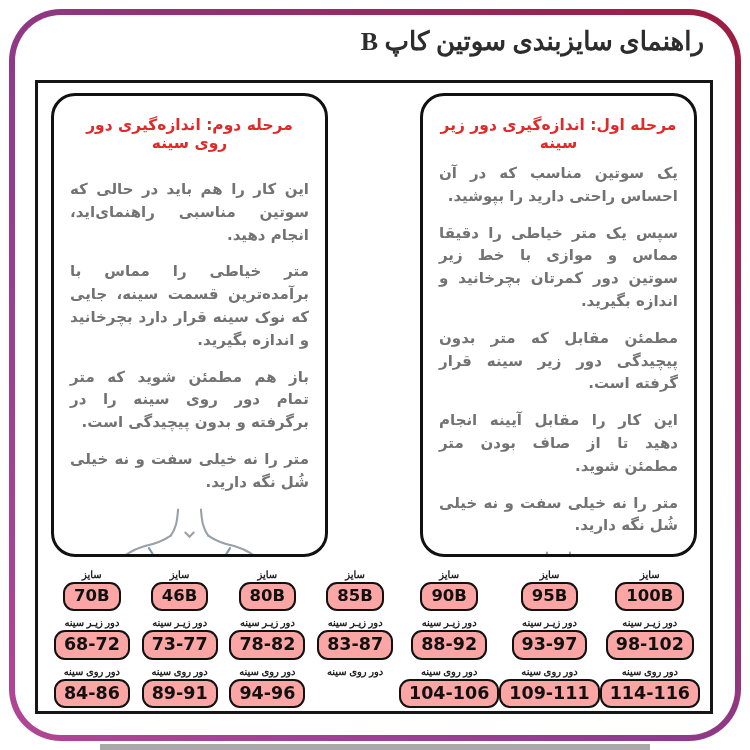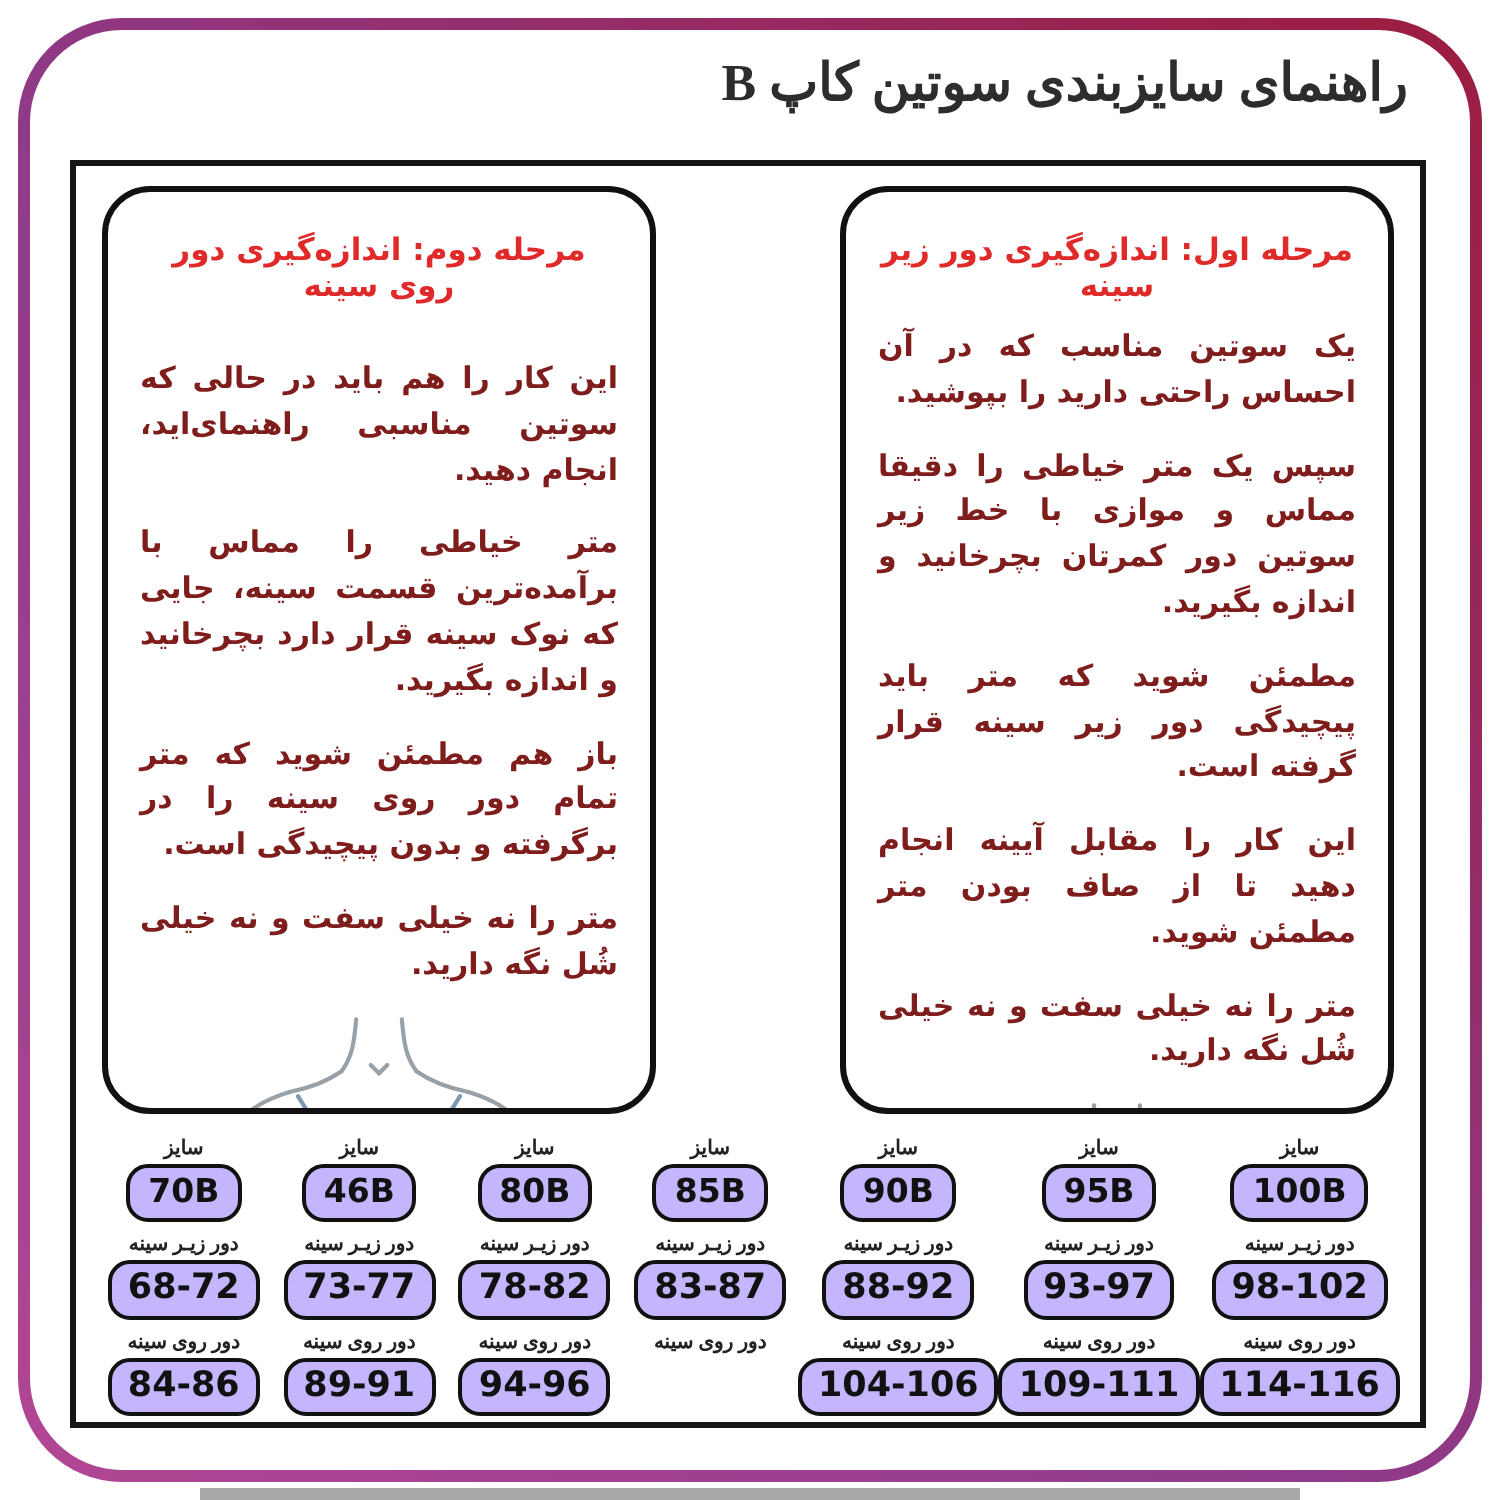--- a/index.html
+++ b/index.html
@@ -36,21 +36,21 @@
   .panel-step1{right:13px;}
   .panel-step2{left:13px;}
   .panel-heading{
     color:#e02a2a;font-weight:bold;font-size:15.5px;text-align:center;
     margin:8px 0 10px 0;flex:0 0 auto;
   }
   .panel-step2 .paragraphs{margin-top:16px;}
   .paragraphs{flex:0 0 auto;}
   .paragraphs p{
     margin:0 0 14px 0;font-size:15px;font-weight:bold;line-height:1.52;
-    text-align:justify;color:#7f1d1d;
+    text-align:justify;color:#737373;
   }
   .figure{
     margin-top:auto;flex:0 0 auto;display:flex;justify-content:center;
     margin-bottom:-12px;
   }
   .figure svg{display:block;}
   
   .size-table{
     position:absolute;left:10px;right:10px;top:484px;bottom:6px;
     display:flex;flex-direction:row;direction:ltr;
@@ -58,42 +58,42 @@
   .size-col{
     flex:1 1 0;display:flex;flex-direction:column;align-items:center;
     justify-content:flex-start;direction:rtl;padding-top:2px;
   }
   .cell-label{
     font-size:10px;font-weight:bold;color:#222;line-height:1.1;
     margin-bottom:2px;white-space:nowrap;font-family:Liberation Serif, serif;
   }
   .pill{
     display:inline-block;border:2.5px solid #111;border-radius:11px;
-    background:#c4b5fd;font-weight:bold;font-size:17.5px;color:#111;
+    background:#fca5a5;font-weight:bold;font-size:17.5px;color:#111;
     padding:2px 8px;line-height:1.25;margin-bottom:6px;direction:ltr;
     white-space:nowrap;
   }
   .pill.size{font-size:16.5px;padding:2px 9px;}
 </style>
 </head>
 <body>
 
 <div class="frame"></div>
 <div class="bottom-edge"></div>
 
 <div class="page-title">راهنمای سایزبندی سوتین کاپ B</div>
 
 <div class="content-box">
 
   <div class="panel panel-step1">
     <div class="panel-heading">مرحله اول: اندازه‌گیری دور زیر سینه</div>
     <div class="paragraphs">
       <p>یک سوتین مناسب که در آن احساس راحتی دارید را بپوشید.</p>
       <p>سپس یک متر خیاطی را دقیقا مماس و موازی با خط زیر سوتین دور کمرتان بچرخانید و اندازه بگیرید.</p>
-      <p>مطمئن شوید که متر باید پیچیدگی دور زیر سینه قرار گرفته است.</p>
+      <p>مطمئن مقابل که متر بدون پیچیدگی دور زیر سینه قرار گرفته است.</p>
       <p>این کار را مقابل آیینه انجام دهید تا از صاف بودن متر مطمئن شوید.</p>
       <p>متر را نه خیلی سفت و نه خیلی شُل نگه دارید.</p>
     </div>
     <div class="figure">
       <svg width="244" height="128" viewBox="0 0 230 122">
         <g fill="none" stroke="#98a0a8" stroke-width="2" stroke-linecap="round">
           <path d="M104,1 C103,13 102,19 97,26"></path>
           <path d="M126,1 C127,13 128,19 133,26"></path>
           <path d="M111,23 l4,4 l4,-4"></path>
           <path d="M97,26 Q87,33 72,36"></path>

